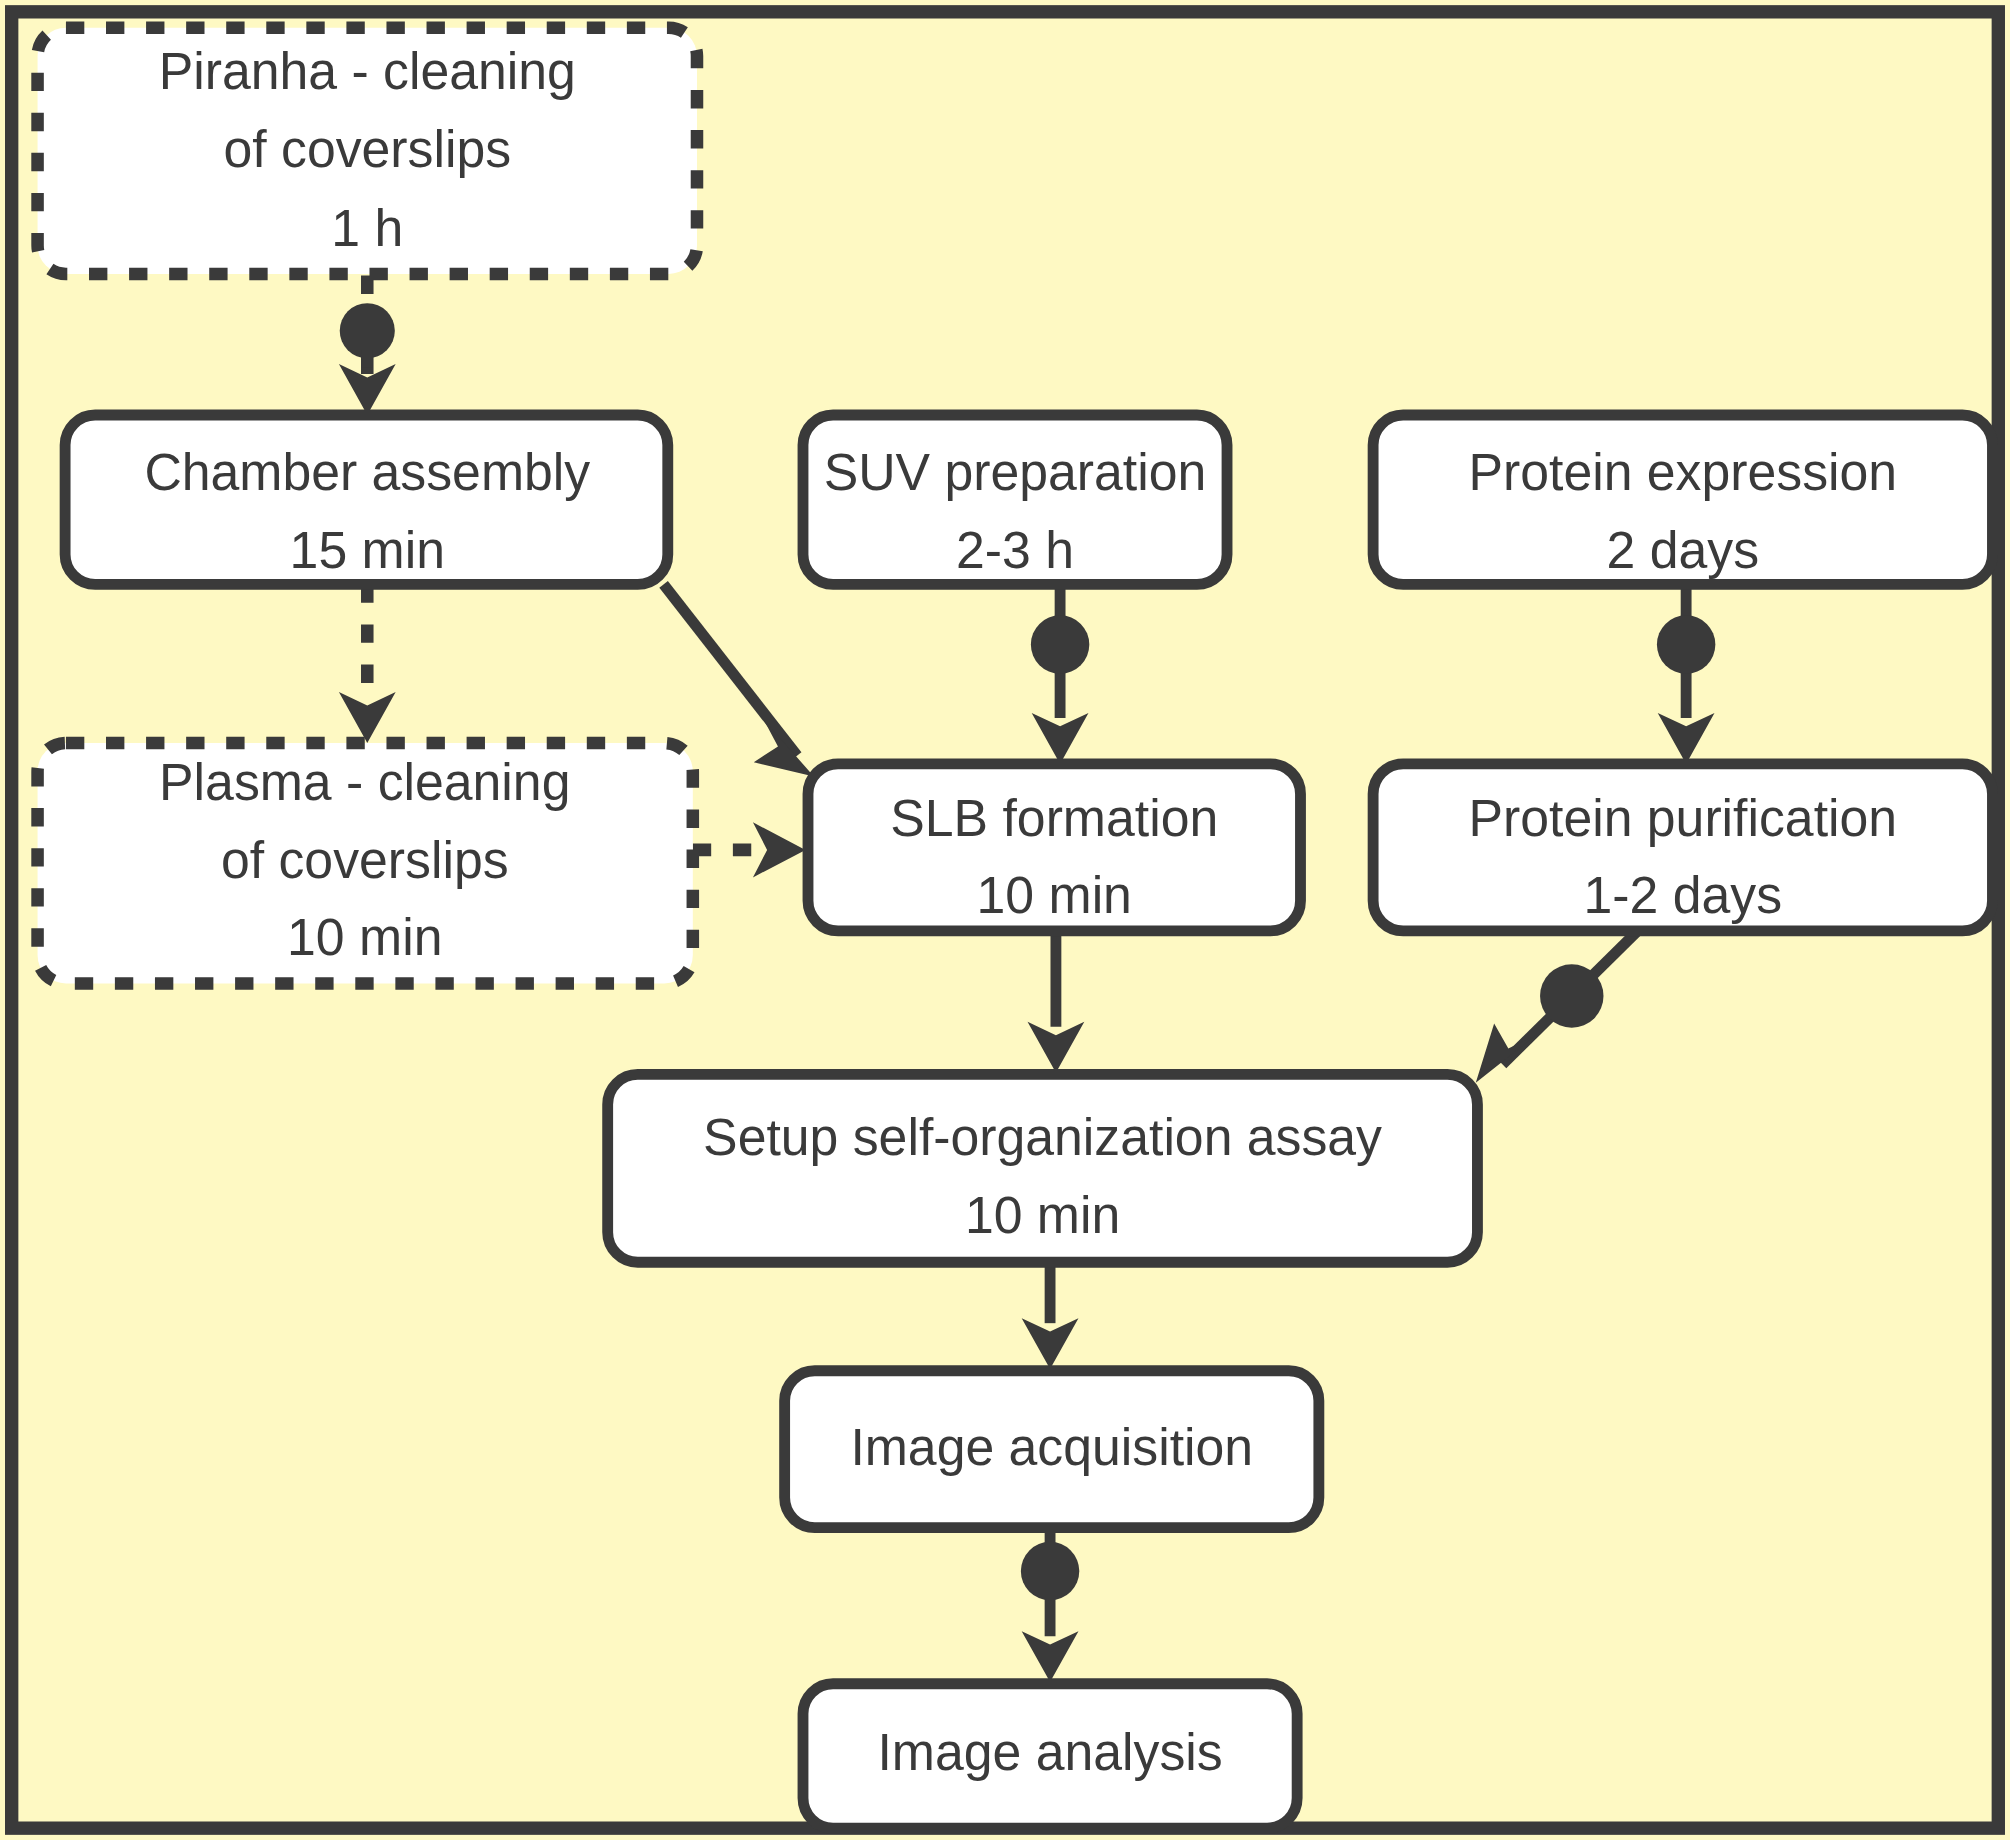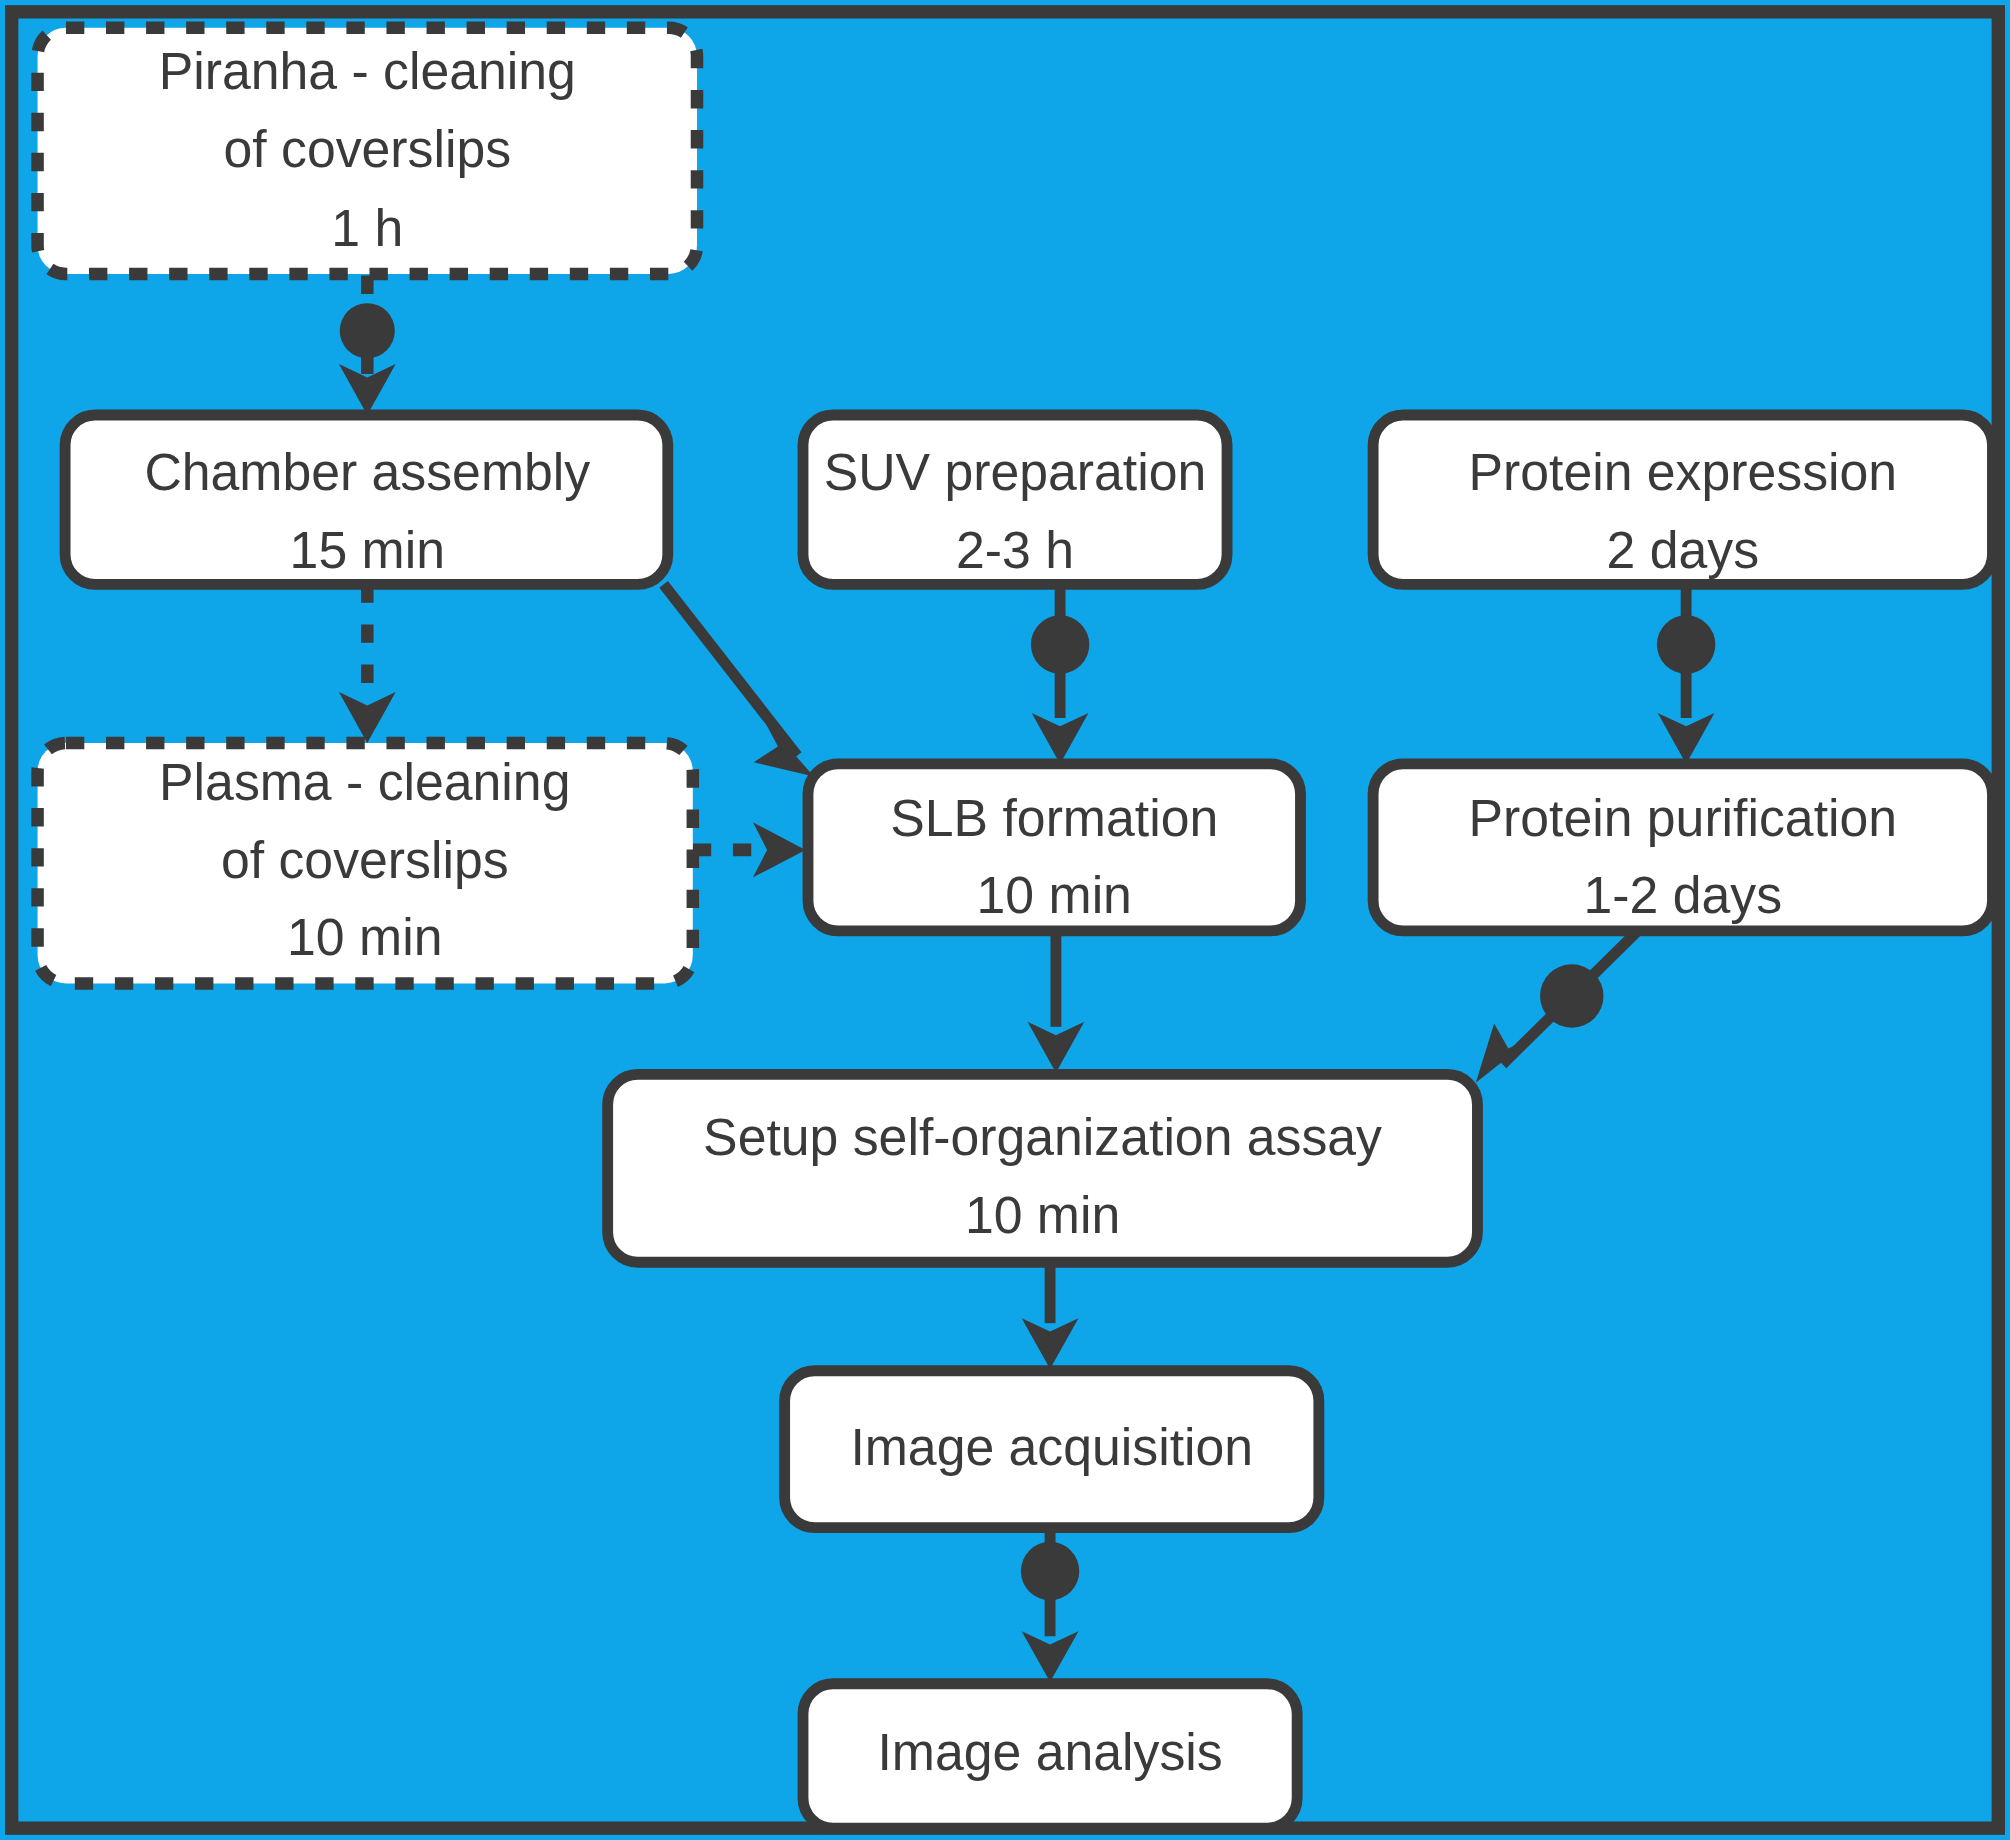--- a/index.html
+++ b/index.html
@@ -4,21 +4,21 @@
 <style>
   html, body {
     margin: 0;
     padding: 0;
     background: #ffffff;
   }
   #stage {
     position: relative;
     width: 2010px;
     height: 1840px;
-    background: #0ea5e9;
+    background: #fef9c3;
     font-family: "Liberation Sans", "DejaVu Sans", sans-serif;
     overflow: hidden;
   }
   svg.flow {
     position: absolute;
     left: 0;
     top: 0;
     width: 2010px;
     height: 1840px;
   }

